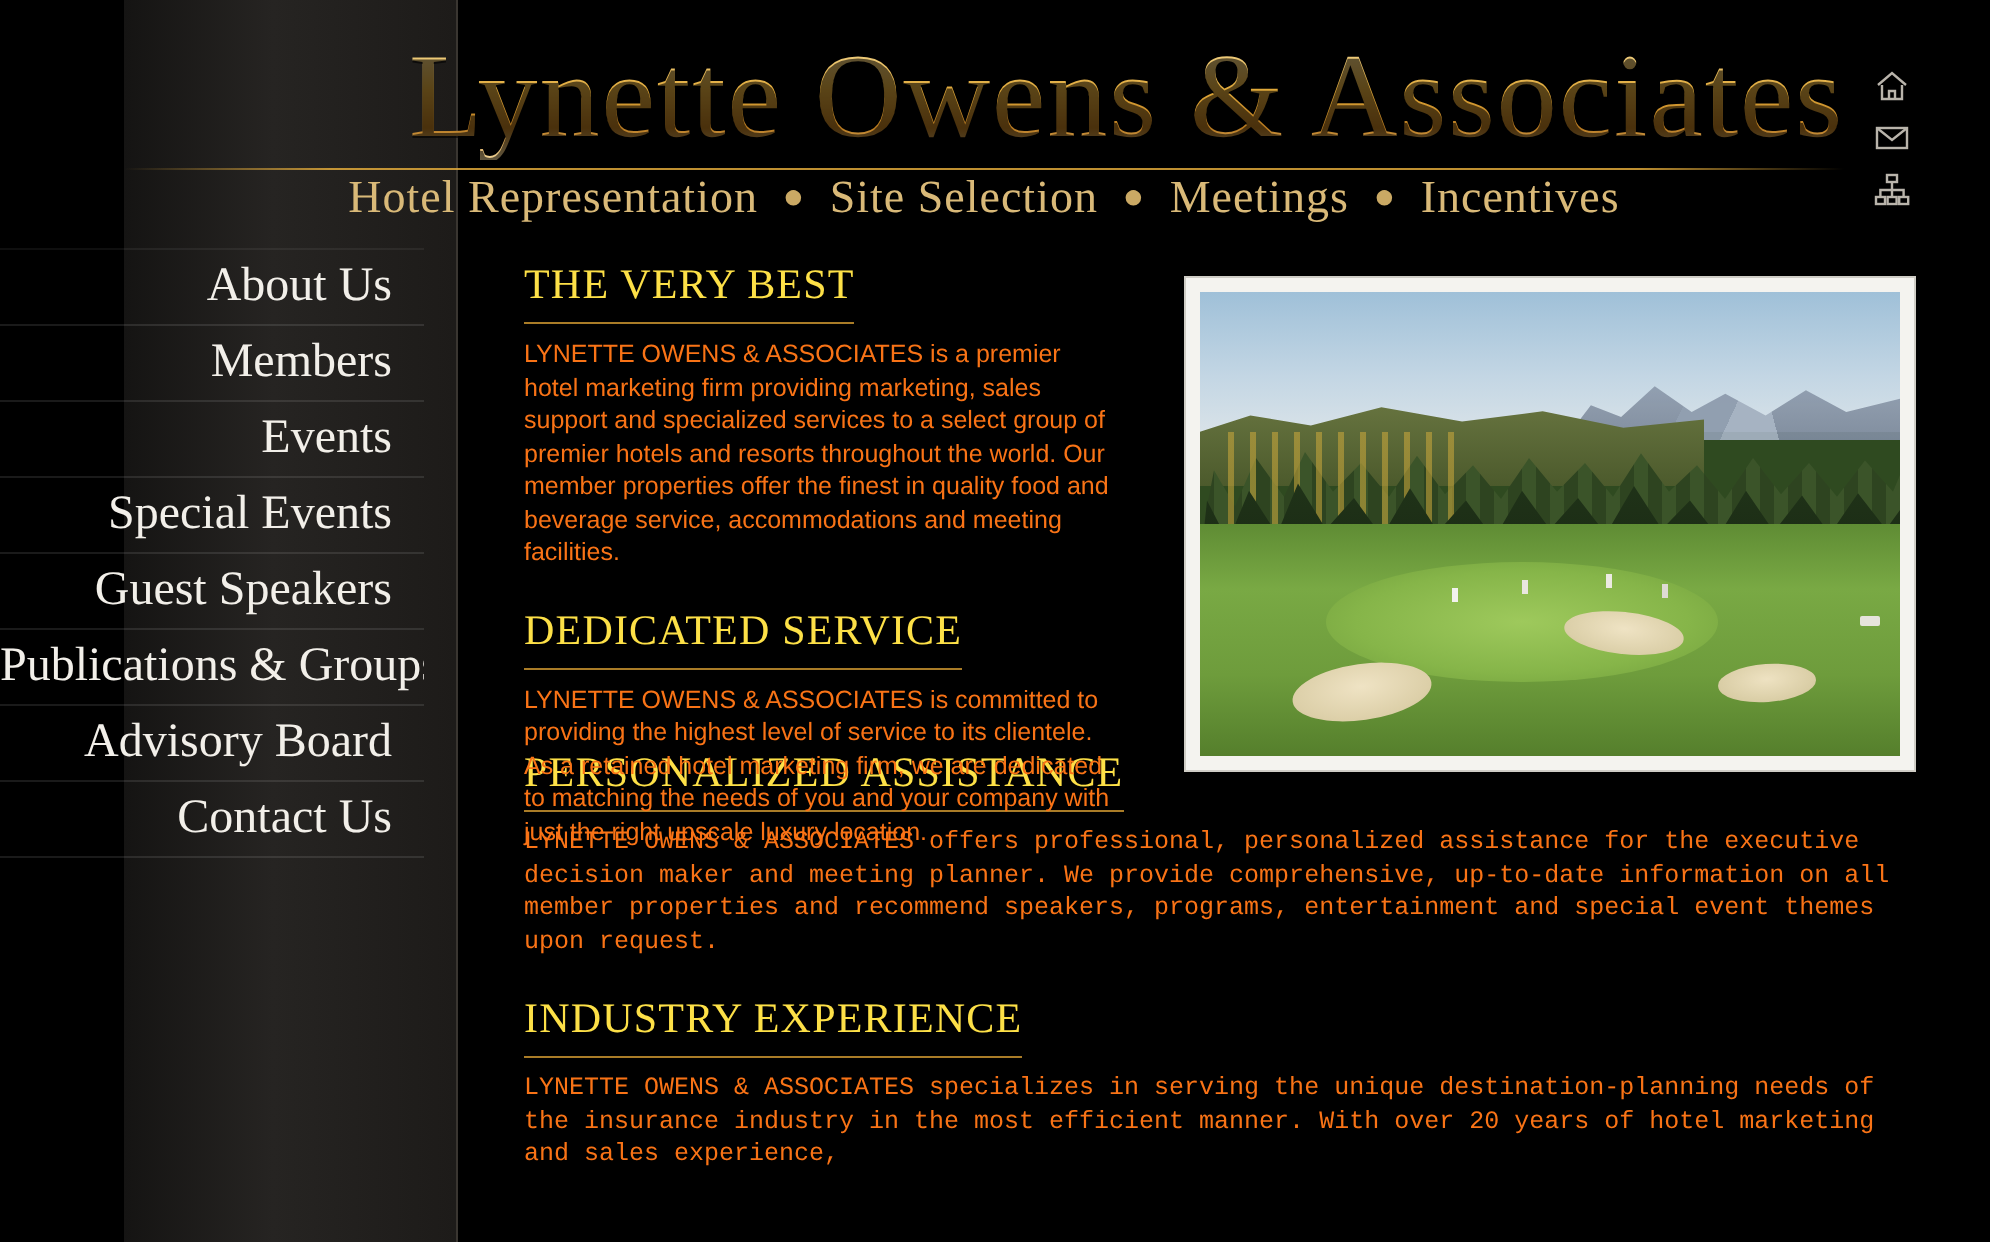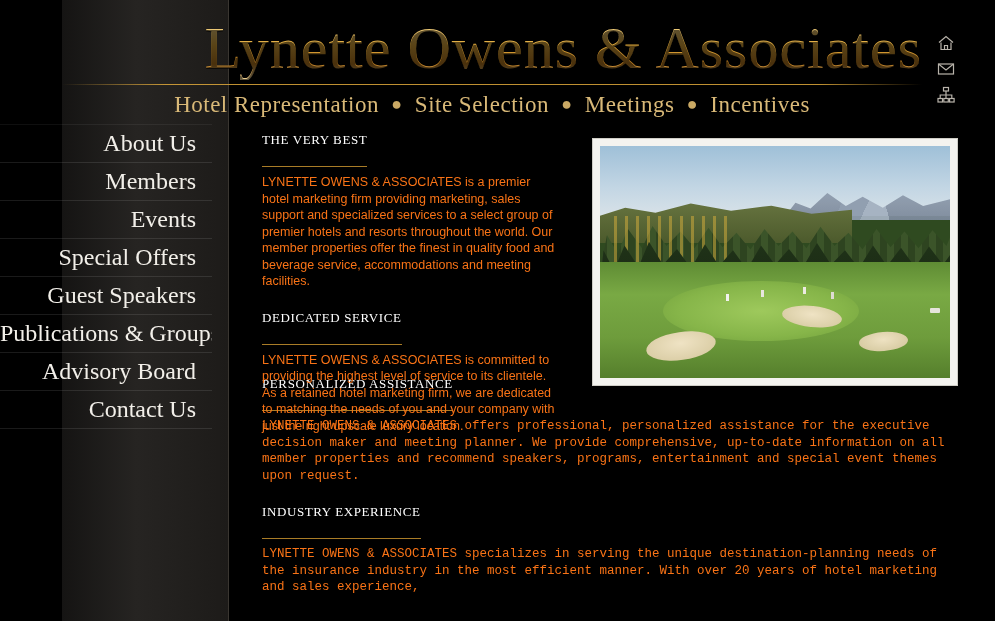--- a/index.html
+++ b/index.html
@@ -83,21 +83,21 @@
     background: linear-gradient(to right, rgba(200,150,60,0) 0%, rgba(224,169,58,0.85) 12%, rgba(224,169,58,0.85) 88%, rgba(200,150,60,0) 100%);
   }
   .brand-tagline {
     position: absolute;
     left: 62px;
     top: 86px;
     width: 860px;
     text-align: center;
     font-family: "Liberation Serif", serif;
     font-size: 23px;
-    line-height: 36px;
+    line-height: 25px;
     color: #d9b978;
     letter-spacing: 0.5px;
     white-space: nowrap;
   }
   .brand-tagline .dot {
     color: #caa964;
     padding: 0 6px;
     font-size: 18px;
     vertical-align: 2px;
   }
@@ -150,26 +150,26 @@
     width: 700px;
   }
   .col-left {
     position: absolute;
     left: 0;
     top: 0;
     width: 300px;
   }
   .sec-head {
     font-family: "Liberation Serif", serif;
-    font-size: 13px;
+    font-size: 21px;
     letter-spacing: 0.6px;
-    color: #ffffff;
+    color: #fde047;
     border-bottom: 1px solid #a97c27;
     display: inline-block;
-    padding-bottom: 18px;
+    padding-bottom: 6px;
     margin: 0 0 7px 0;
     font-weight: normal;
   }
   .sec-body {
     font-size: 12.5px;
     line-height: 16.5px;
     color: #f97316;
     margin: 0 0 18px 0;
   }
   .narrow { width: 295px; }
@@ -312,21 +312,21 @@
           <path d="M9 5 V9 M3.2 12.5 V9 H14.8 V12.5 M9 9 V12.5"></path>
         </svg>
       </span>
     </div>
   </div>
 
   <nav class="nav-list">
     <a class="nav-item" href="#">About Us</a>
     <a class="nav-item" href="#">Members</a>
     <a class="nav-item" href="#">Events</a>
-    <a class="nav-item" href="#">Special Offers</a>
+    <a class="nav-item" href="#">Special Events</a>
     <a class="nav-item" href="#">Guest Speakers</a>
     <a class="nav-item" href="#">Publications &amp; Groups</a>
     <a class="nav-item" href="#">Advisory Board</a>
     <a class="nav-item" href="#">Contact Us</a>
   </nav>
 
   <div class="main">
 
     <div class="col-left">
       <div class="sec-block">

